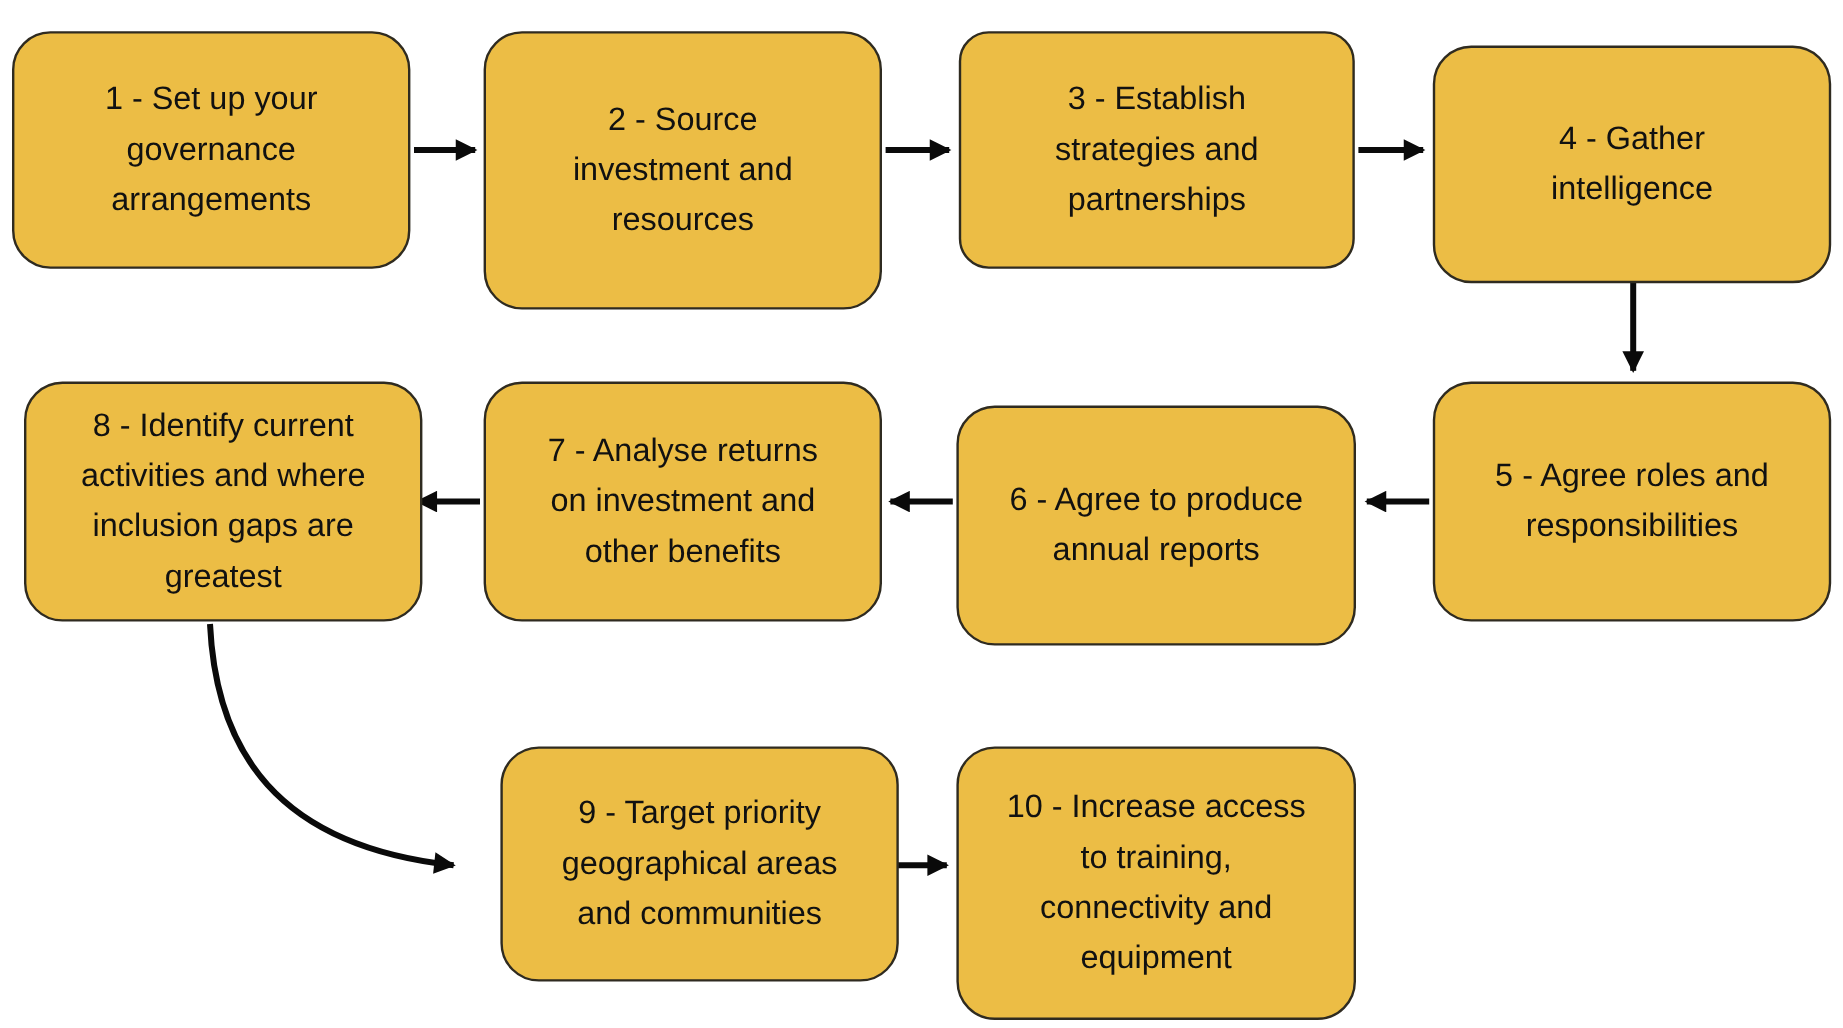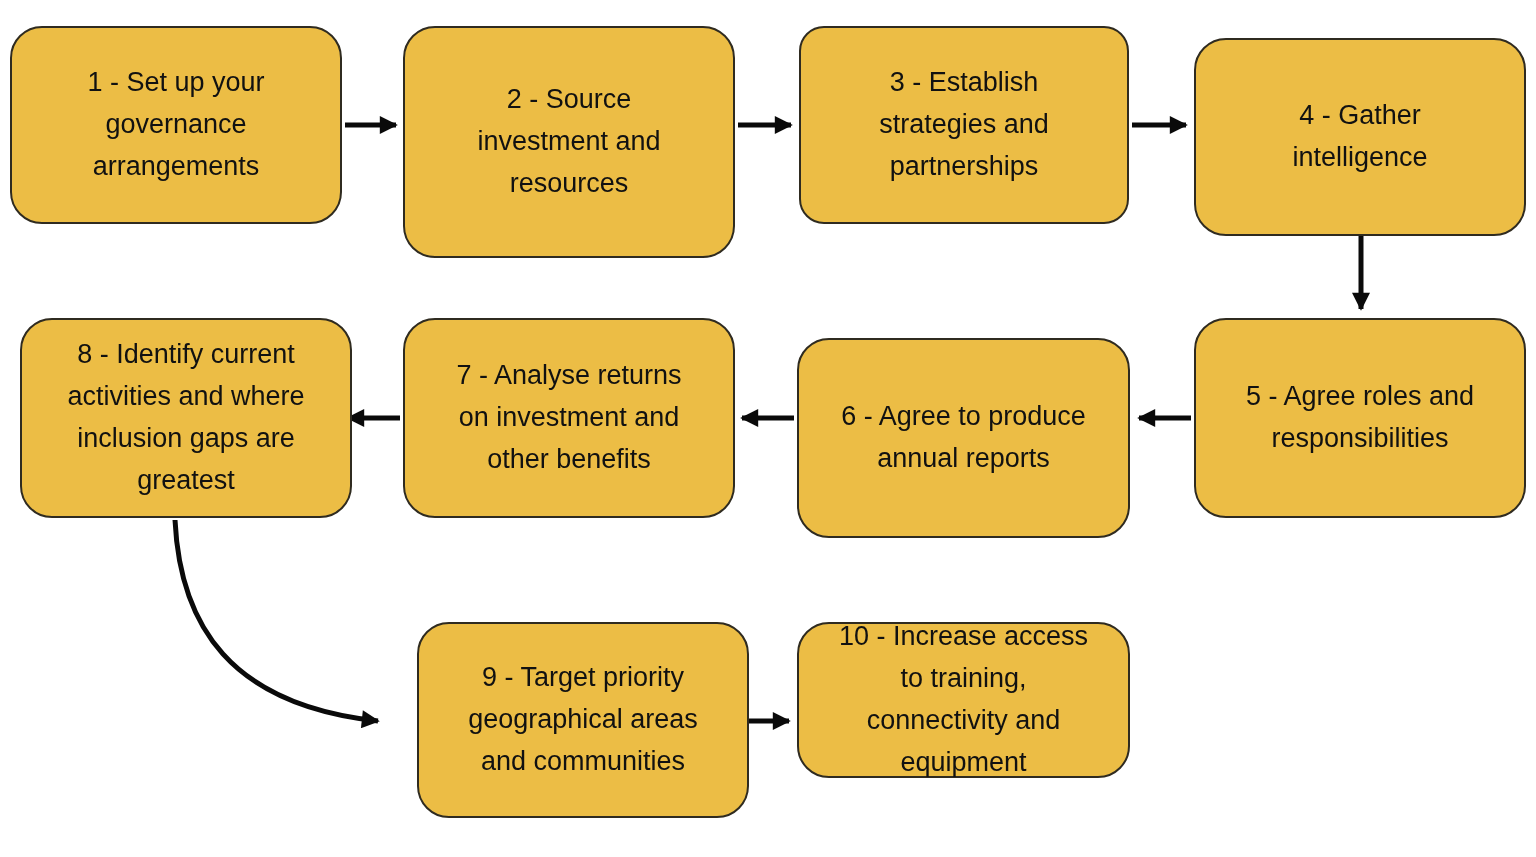--- a/index.html
+++ b/index.html
@@ -45,21 +45,21 @@
   #box2  { left: 403px;  top: 26px;  width: 332px; height: 232px; }
   #box3  { left: 799px;  top: 26px;  width: 330px; height: 198px; border-radius: 25px; }
   #box4  { left: 1194px; top: 38px;  width: 332px; height: 198px; }
   
   #box8  { left: 8px;    top: 318px; width: 332px; height: 200px; margin-left: 12px; }
   #box7  { left: 403px;  top: 318px; width: 332px; height: 200px; }
   #box6  { left: 797px;  top: 318px; width: 333px; height: 200px; margin-top: 20px; }
   #box5  { left: 1194px; top: 318px; width: 332px; height: 200px; justify-content: center; }
   
   #box9  { left: 417px;  top: 622px; width: 332px; height: 196px; }
-  #box10 { left: 797px;  top: 622px; width: 333px; height: 156px; }
+  #box10 { left: 797px;  top: 622px; width: 333px; height: 228px; }
 
   .arrow path, .arrow line {
     stroke: #0a0a0a;
     stroke-width: 5;
     fill: none;
   }
 </style>
 </head>
 <body>
 

